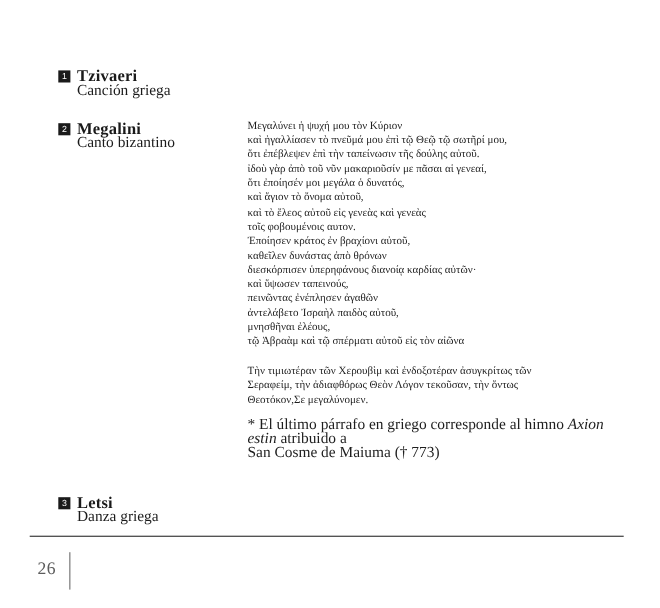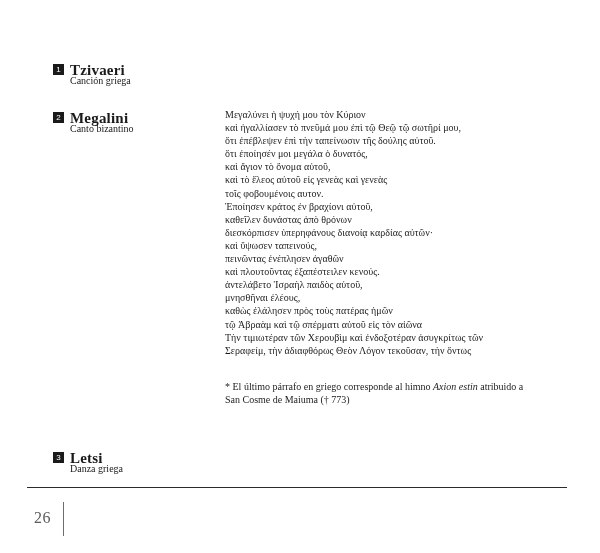--- a/index.html
+++ b/index.html
@@ -71,21 +71,21 @@
     top: 0;
     font-weight: bold;
     font-size: 15px;
     letter-spacing: 0.2px;
     white-space: nowrap;
   }
   .track-sub {
     position: absolute;
     left: 17px;
     top: 13px;
-    font-size: 10px;
+    font-size: 14px;
     white-space: nowrap;
     color: #1a1a1a;
   }
 
   #track-1 { left: 53px; top: 62px; }
   #track-2 { left: 53px; top: 110px; }
   #track-3 { left: 53px; top: 450px; }
 
   
   .lyrics {
@@ -94,31 +94,32 @@
     top: 108px;
     width: 320px;
     font-size: 10px;
     line-height: 13.1px;
     color: #1d1d1d;
   }
   .lyrics .stanza {
     margin: 0 0 0 0;
   }
   .lyrics .stanza + .stanza {
+    margin-top: 13px;
   }
   .lyrics .line {
     white-space: nowrap;
   }
 
   .footnote {
     position: absolute;
     left: 225px;
     top: 381px;
     width: 330px;
-    font-size: 10px;
+    font-size: 14px;
     line-height: 12.5px;
     color: #1d1d1d;
   }
   .footnote .ital {
     font-style: italic;
   }
 </style>
 </head>
 <body>
 
@@ -134,38 +135,38 @@
     <div class="track-num">2</div>
     <div class="track-title">Megalini</div>
     <div class="track-sub">Canto bizantino</div>
   </div>
 
   <div class="lyrics">
     <div class="stanza">
       <div class="line">Μεγαλύνει ἡ ψυχή μου τὸν Κύριον</div>
       <div class="line">καὶ ἠγαλλίασεν τὸ πνεῦμά μου ἐπὶ τῷ Θεῷ τῷ σωτῆρί μου,</div>
       <div class="line">ὅτι ἐπέβλεψεν ἐπὶ τὴν ταπείνωσιν τῆς δούλης αὐτοῦ.</div>
+      <div class="line">ἰδοὺ γὰρ ἀπὸ τοῦ νῦν μακαριοῦσίν με πᾶσαι αἱ γενεαί,</div>
       <div class="line">ὅτι ἐποίησέν μοι μεγάλα ὁ δυνατός,</div>
       <div class="line">καὶ ἅγιον τὸ ὄνομα αὐτοῦ,</div>
       <div class="line">καὶ τὸ ἔλεος αὐτοῦ εἰς γενεὰς καὶ γενεὰς</div>
       <div class="line">τοῖς φοβουμένοις αυτον.</div>
       <div class="line">Ἐποίησεν κράτος ἐν βραχίονι αὐτοῦ,</div>
       <div class="line">καθεῖλεν δυνάστας ἀπὸ θρόνων</div>
       <div class="line">διεσκόρπισεν ὑπερηφάνους διανοίᾳ καρδίας αὐτῶν·</div>
       <div class="line">καὶ ὕψωσεν ταπεινούς,</div>
       <div class="line">πεινῶντας ἐνέπλησεν ἀγαθῶν</div>
-      <div class="line">καὶ πλουτοῦντας ἐξαπέστειλεν κενούς.</div>
       <div class="line">ἀντελάβετο Ἰσραὴλ παιδὸς αὐτοῦ,</div>
       <div class="line">μνησθῆναι ἐλέους,</div>
-      <div class="line">καθὼς ἐλάλησεν πρὸς τοὺς πατέρας ἡμῶν</div>
       <div class="line">τῷ Ἀβραὰμ καὶ τῷ σπέρματι αὐτοῦ εἰς τὸν αἰῶνα</div>
     </div>
     <div class="stanza">
       <div class="line">Τὴν τιμιωτέραν τῶν Χερουβὶμ καὶ ἐνδοξοτέραν ἀσυγκρίτως τῶν</div>
       <div class="line">Σεραφείμ, τὴν ἀδιαφθόρως Θεὸν Λόγον τεκοῦσαν, τὴν ὄντως</div>
+      <div class="line">Θεοτόκον,Σε μεγαλύνομεν.</div>
     </div>
   </div>
 
   <div class="footnote">
     <div><span>* El último párrafo en griego corresponde al himno </span><span class="ital">Axion estin</span><span> atribuido a</span></div>
     <div>San Cosme de Maiuma († 773)</div>
   </div>
 
   <div class="track" id="track-3">
     <div class="track-num">3</div>

